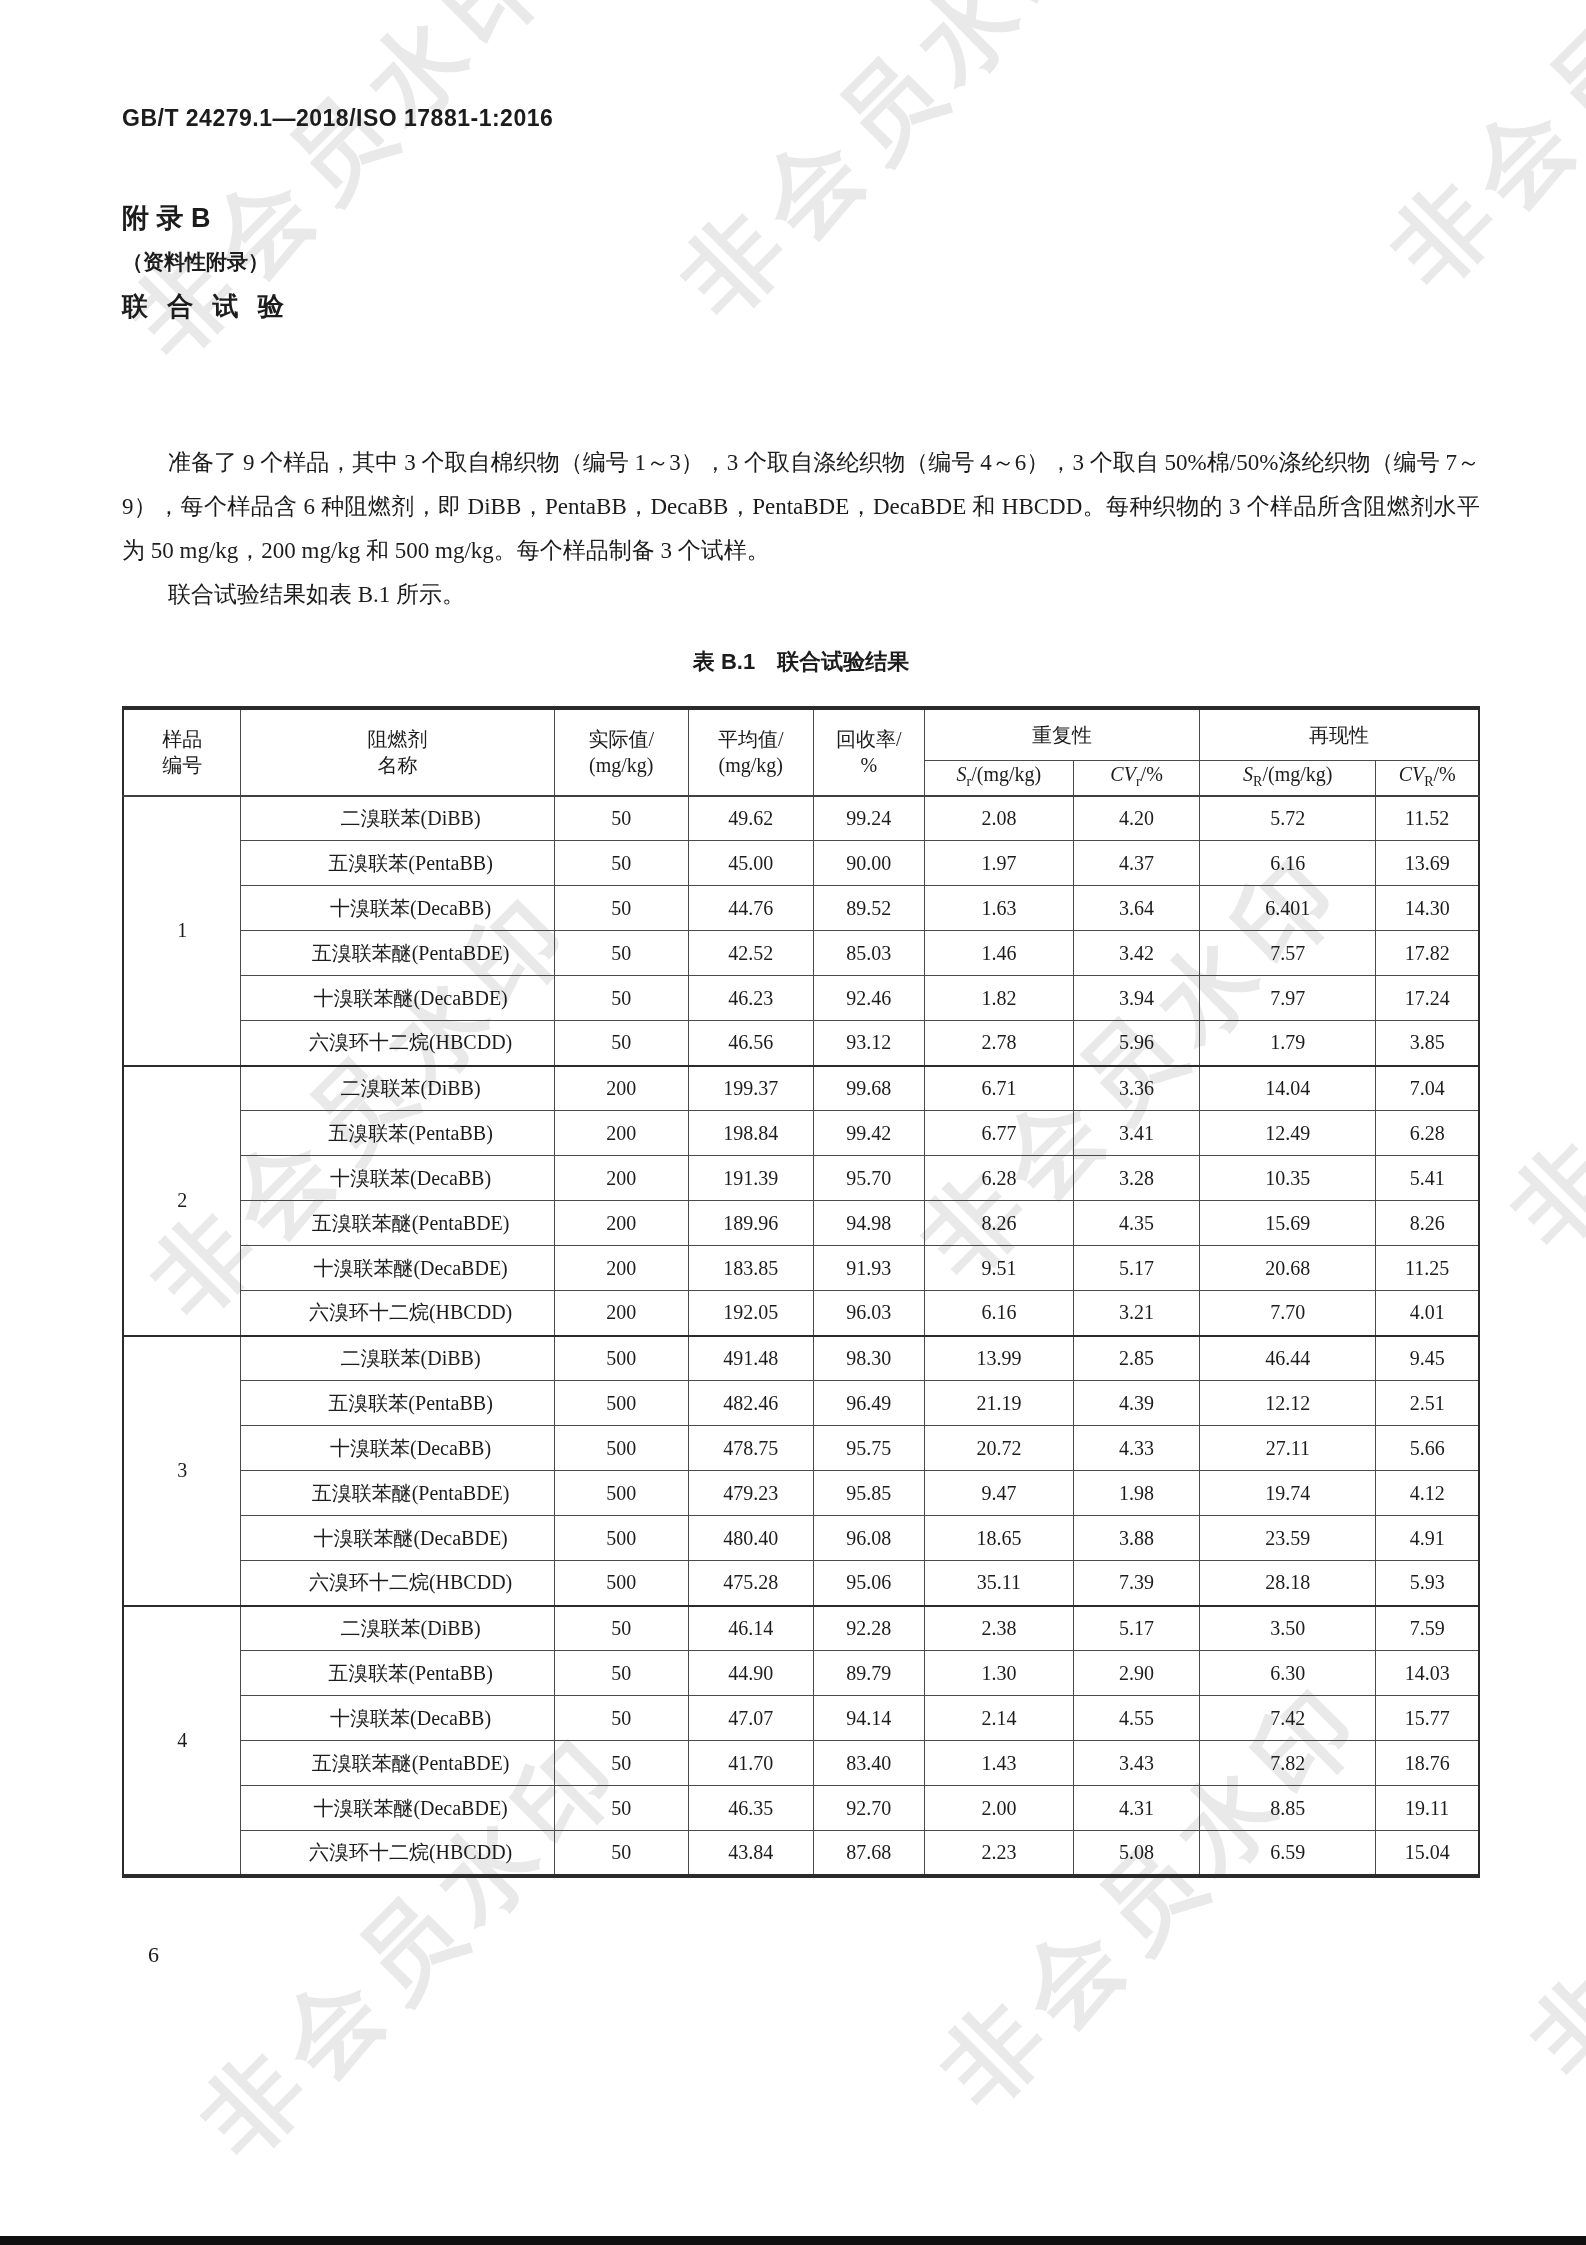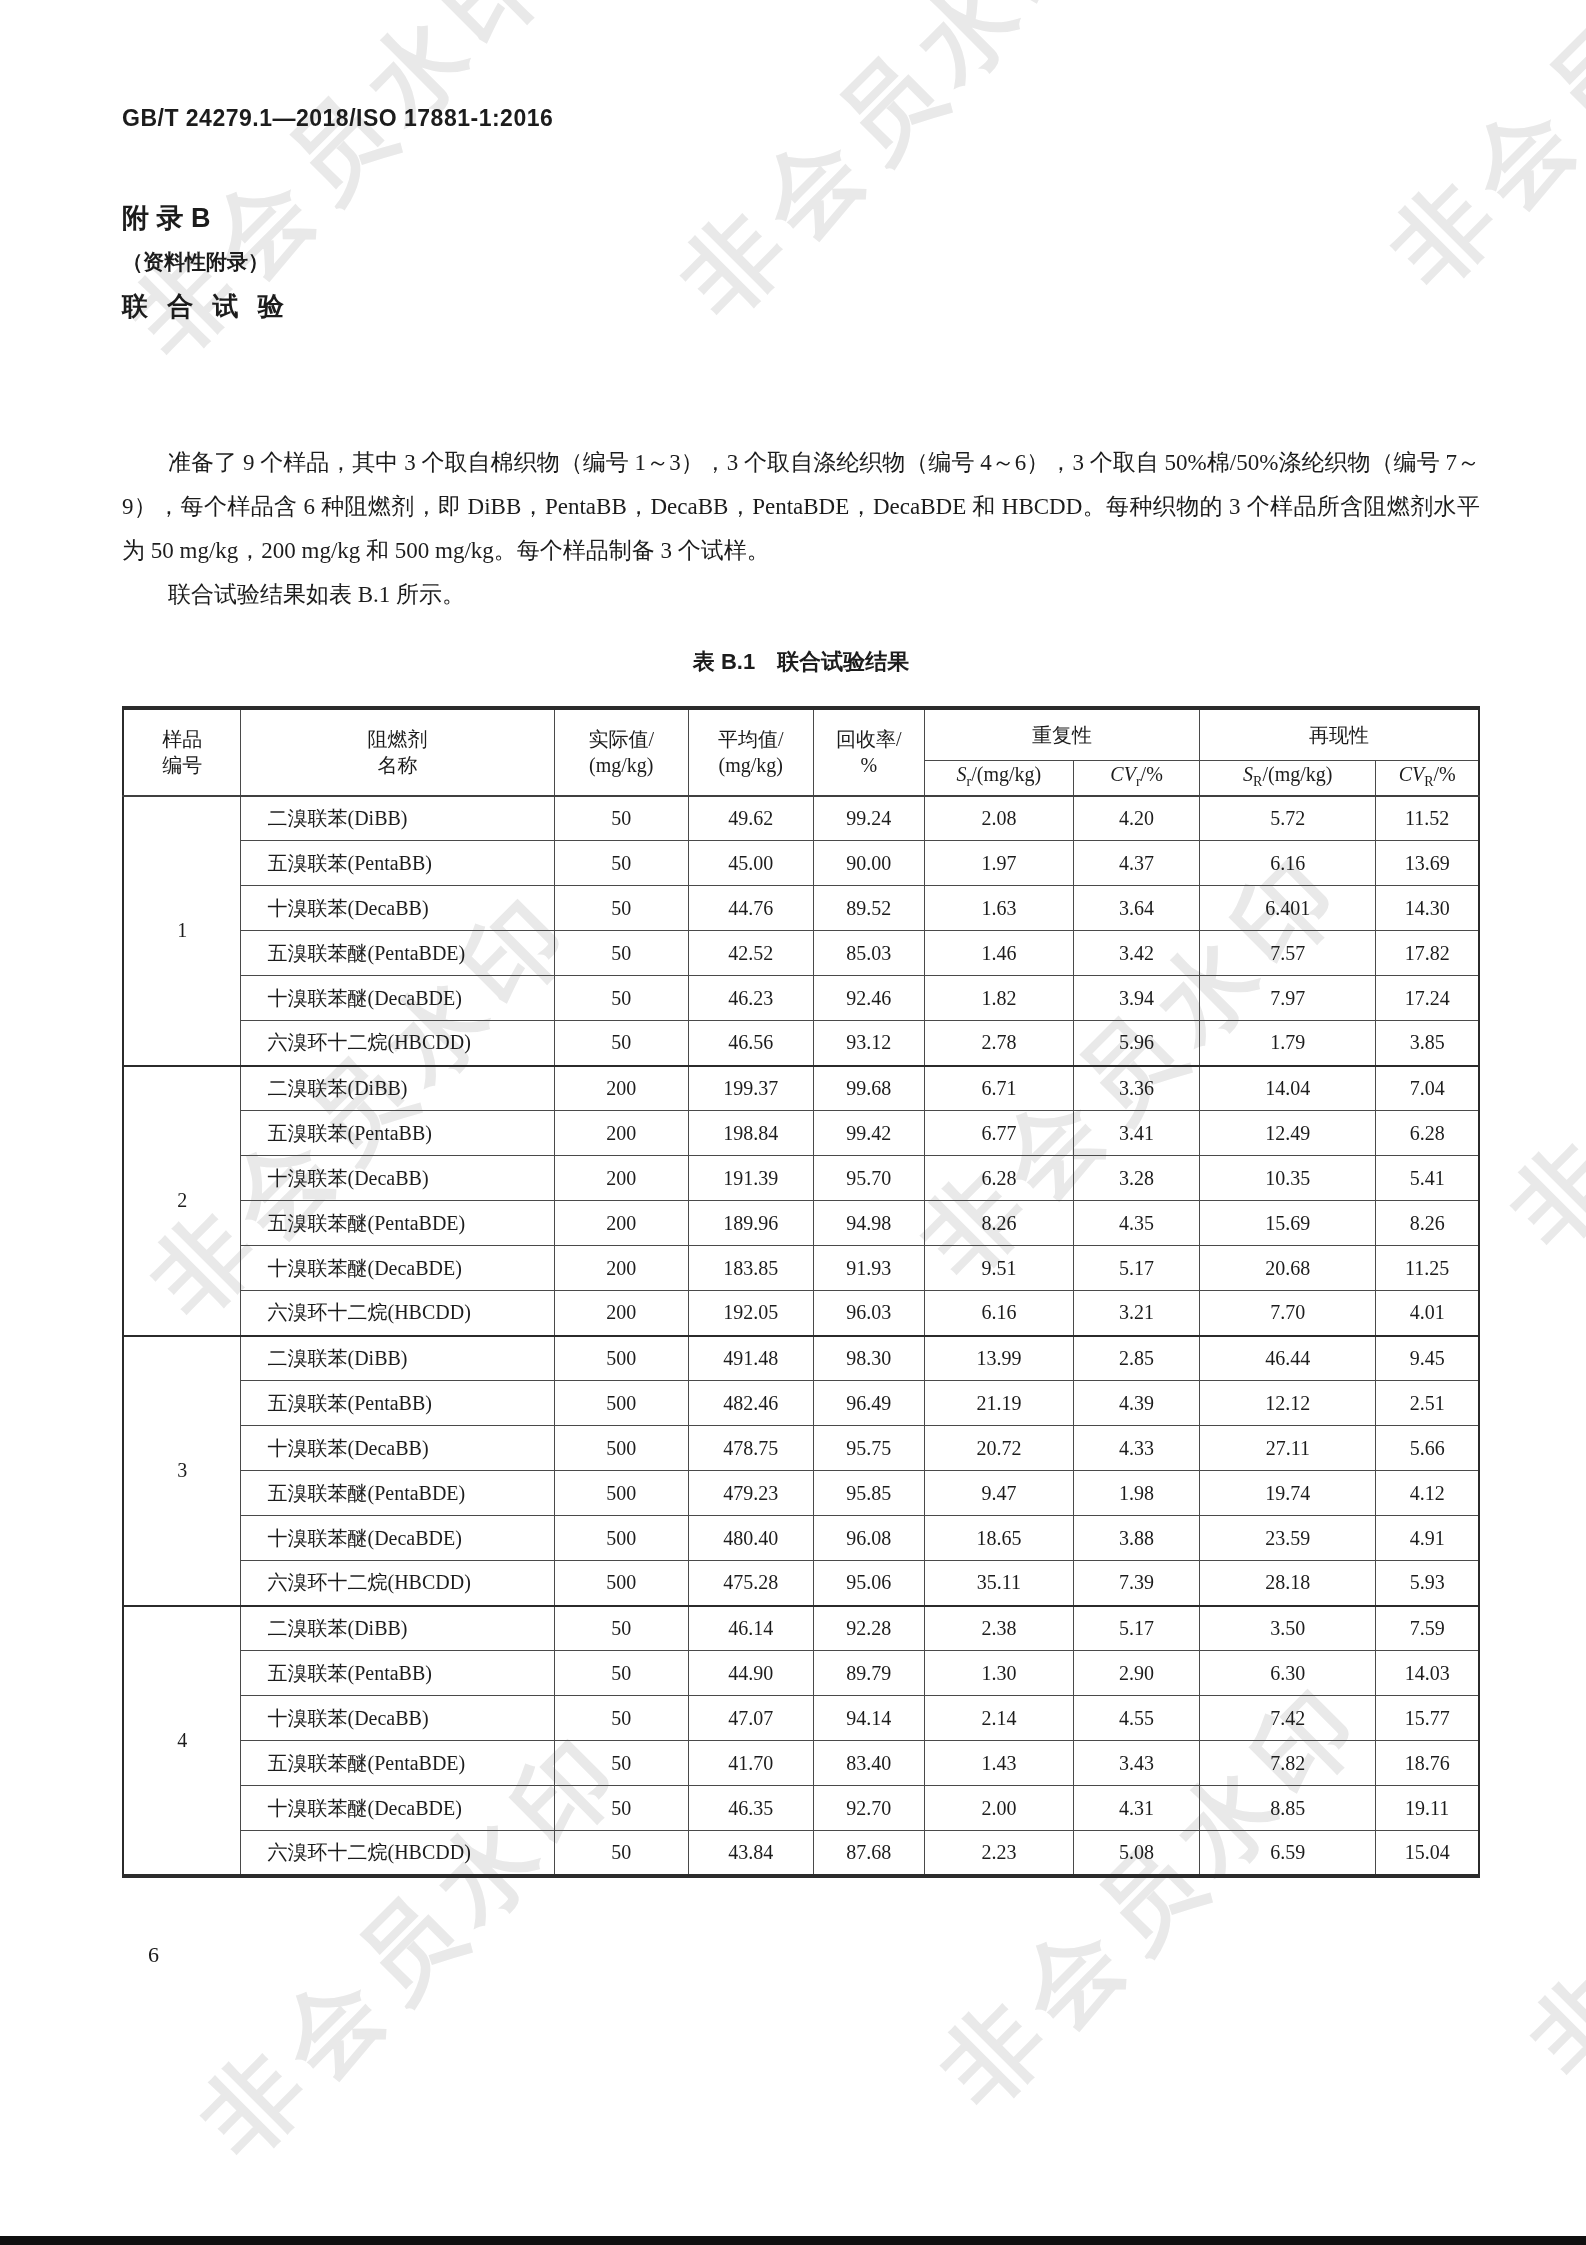--- a/index.html
+++ b/index.html
@@ -54,21 +54,21 @@
     text-align:center; vertical-align:middle;
     font-weight:normal; font-size:20px;
     overflow:hidden;
   }
   .data-table thead th { line-height:26px; }
   .data-table thead tr.h1 th { height:52px; }
   .data-table thead tr.h2 th { height:32px; }
   .data-table thead { border-bottom:2px solid #404040; }
   .data-table tbody td { height:45px; }
   .data-table tbody tr.group-start td { border-top:2px solid #2b2b2b; }
-  .data-table td.c-name { text-align:left; padding-left:26px; }
+  .data-table td.c-name { text-align:center; padding-left:26px; }
   .hdr2line span { display:block; }
   .math i { font-style:italic; }
   .math sub { font-size:14px; }
   
   .page-number { margin-top:64px; font-size:22px; padding-left:26px; }
   .bottom-bar { position:absolute; left:0; bottom:0; width:100%; height:9px; background:#101010; z-index:2; }
 </style>
 </head>
 <body>
 

